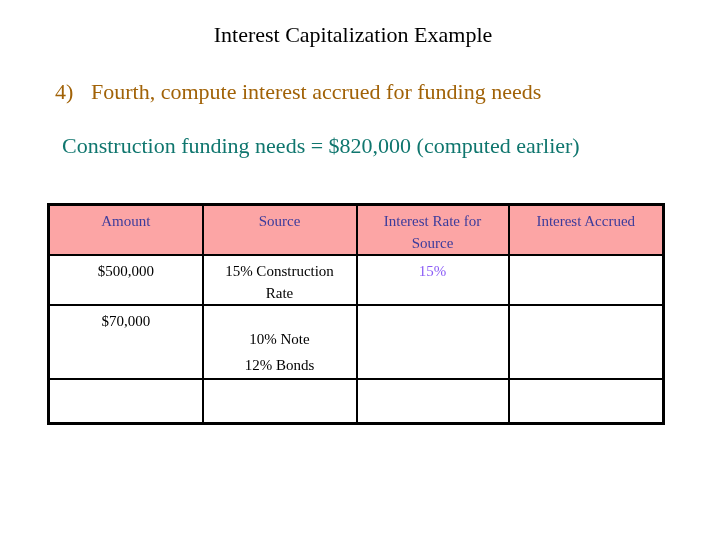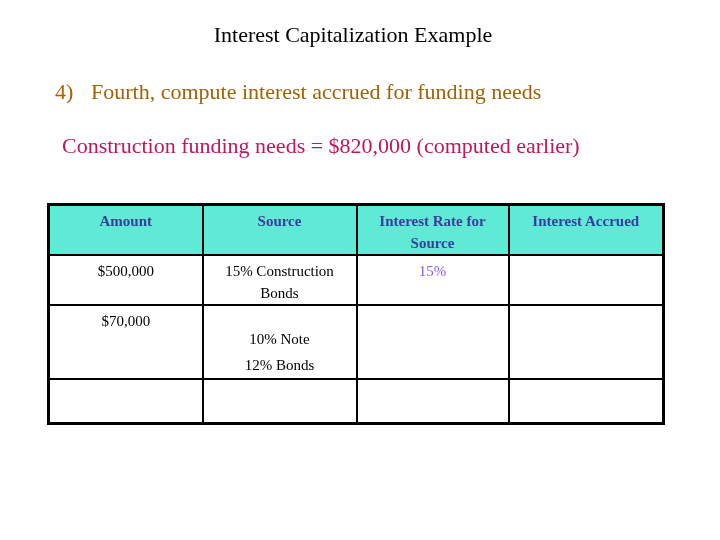--- a/index.html
+++ b/index.html
@@ -10,33 +10,33 @@
     .title {
       position: absolute; left: 0; top: 22px; width: 678px; text-align: center;
       font-size: 22px; color: #000; padding-left: 14px;
     }
     .step {
       position: absolute; left: 55px; top: 79px; font-size: 22px; color: #a16207;
       white-space: nowrap;
     }
     .step .num { display: inline-block; width: 36px; }
     .formula {
-      position: absolute; left: 62px; top: 133px; font-size: 22px; color: #be185d; white-space: nowrap;
+      position: absolute; left: 62px; top: 133px; font-size: 22px; color: #0f766e; white-space: nowrap;
     }
     table.grid {
       position: absolute; left: 47px; top: 203px; width: 615px;
       border-collapse: collapse; table-layout: fixed;
       border: 3px solid #000;
       font-size: 15px;
     }
     table.grid td, table.grid th {
       border: 2px solid #000; vertical-align: top; text-align: center;
       padding: 4px 6px 0 6px; line-height: 22px; font-weight: normal;
     }
-    table.grid th { background: #5eead4; color: #3c3c9c; height: 44px; font-weight: bold; }
+    table.grid th { background: #fca5a5; color: #3c3c9c; height: 44px; }
     table.grid tr.r1 td { height: 44px; }
     table.grid tr.r2 td { height: 50px; }
     table.grid tr.r3 td { height: 38px; }
     .rate { color: #8b5cf6; }
   </style>
 </head>
 <body>
 
 <div class="title">Interest Capitalization Example</div>
 
@@ -57,21 +57,21 @@
       <tr>
     <th>Amount</th>
     <th>Source</th>
     <th>Interest Rate for Source</th>
     <th>Interest Accrued</th>
   </tr>
   <tr class="r1">
     <td>$500,000</td>
     <td>
       <div>15% Construction</div>
-      <div>Bonds</div>
+      <div>Rate</div>
     </td>
     <td class="rate">15%</td>
     <td></td>
   </tr>
   <tr class="r2">
     <td>$70,000</td>
     <td style="line-height:26px; padding-top:20px;">
       <div>10% Note</div>
       <div>12% Bonds</div>
     </td>

